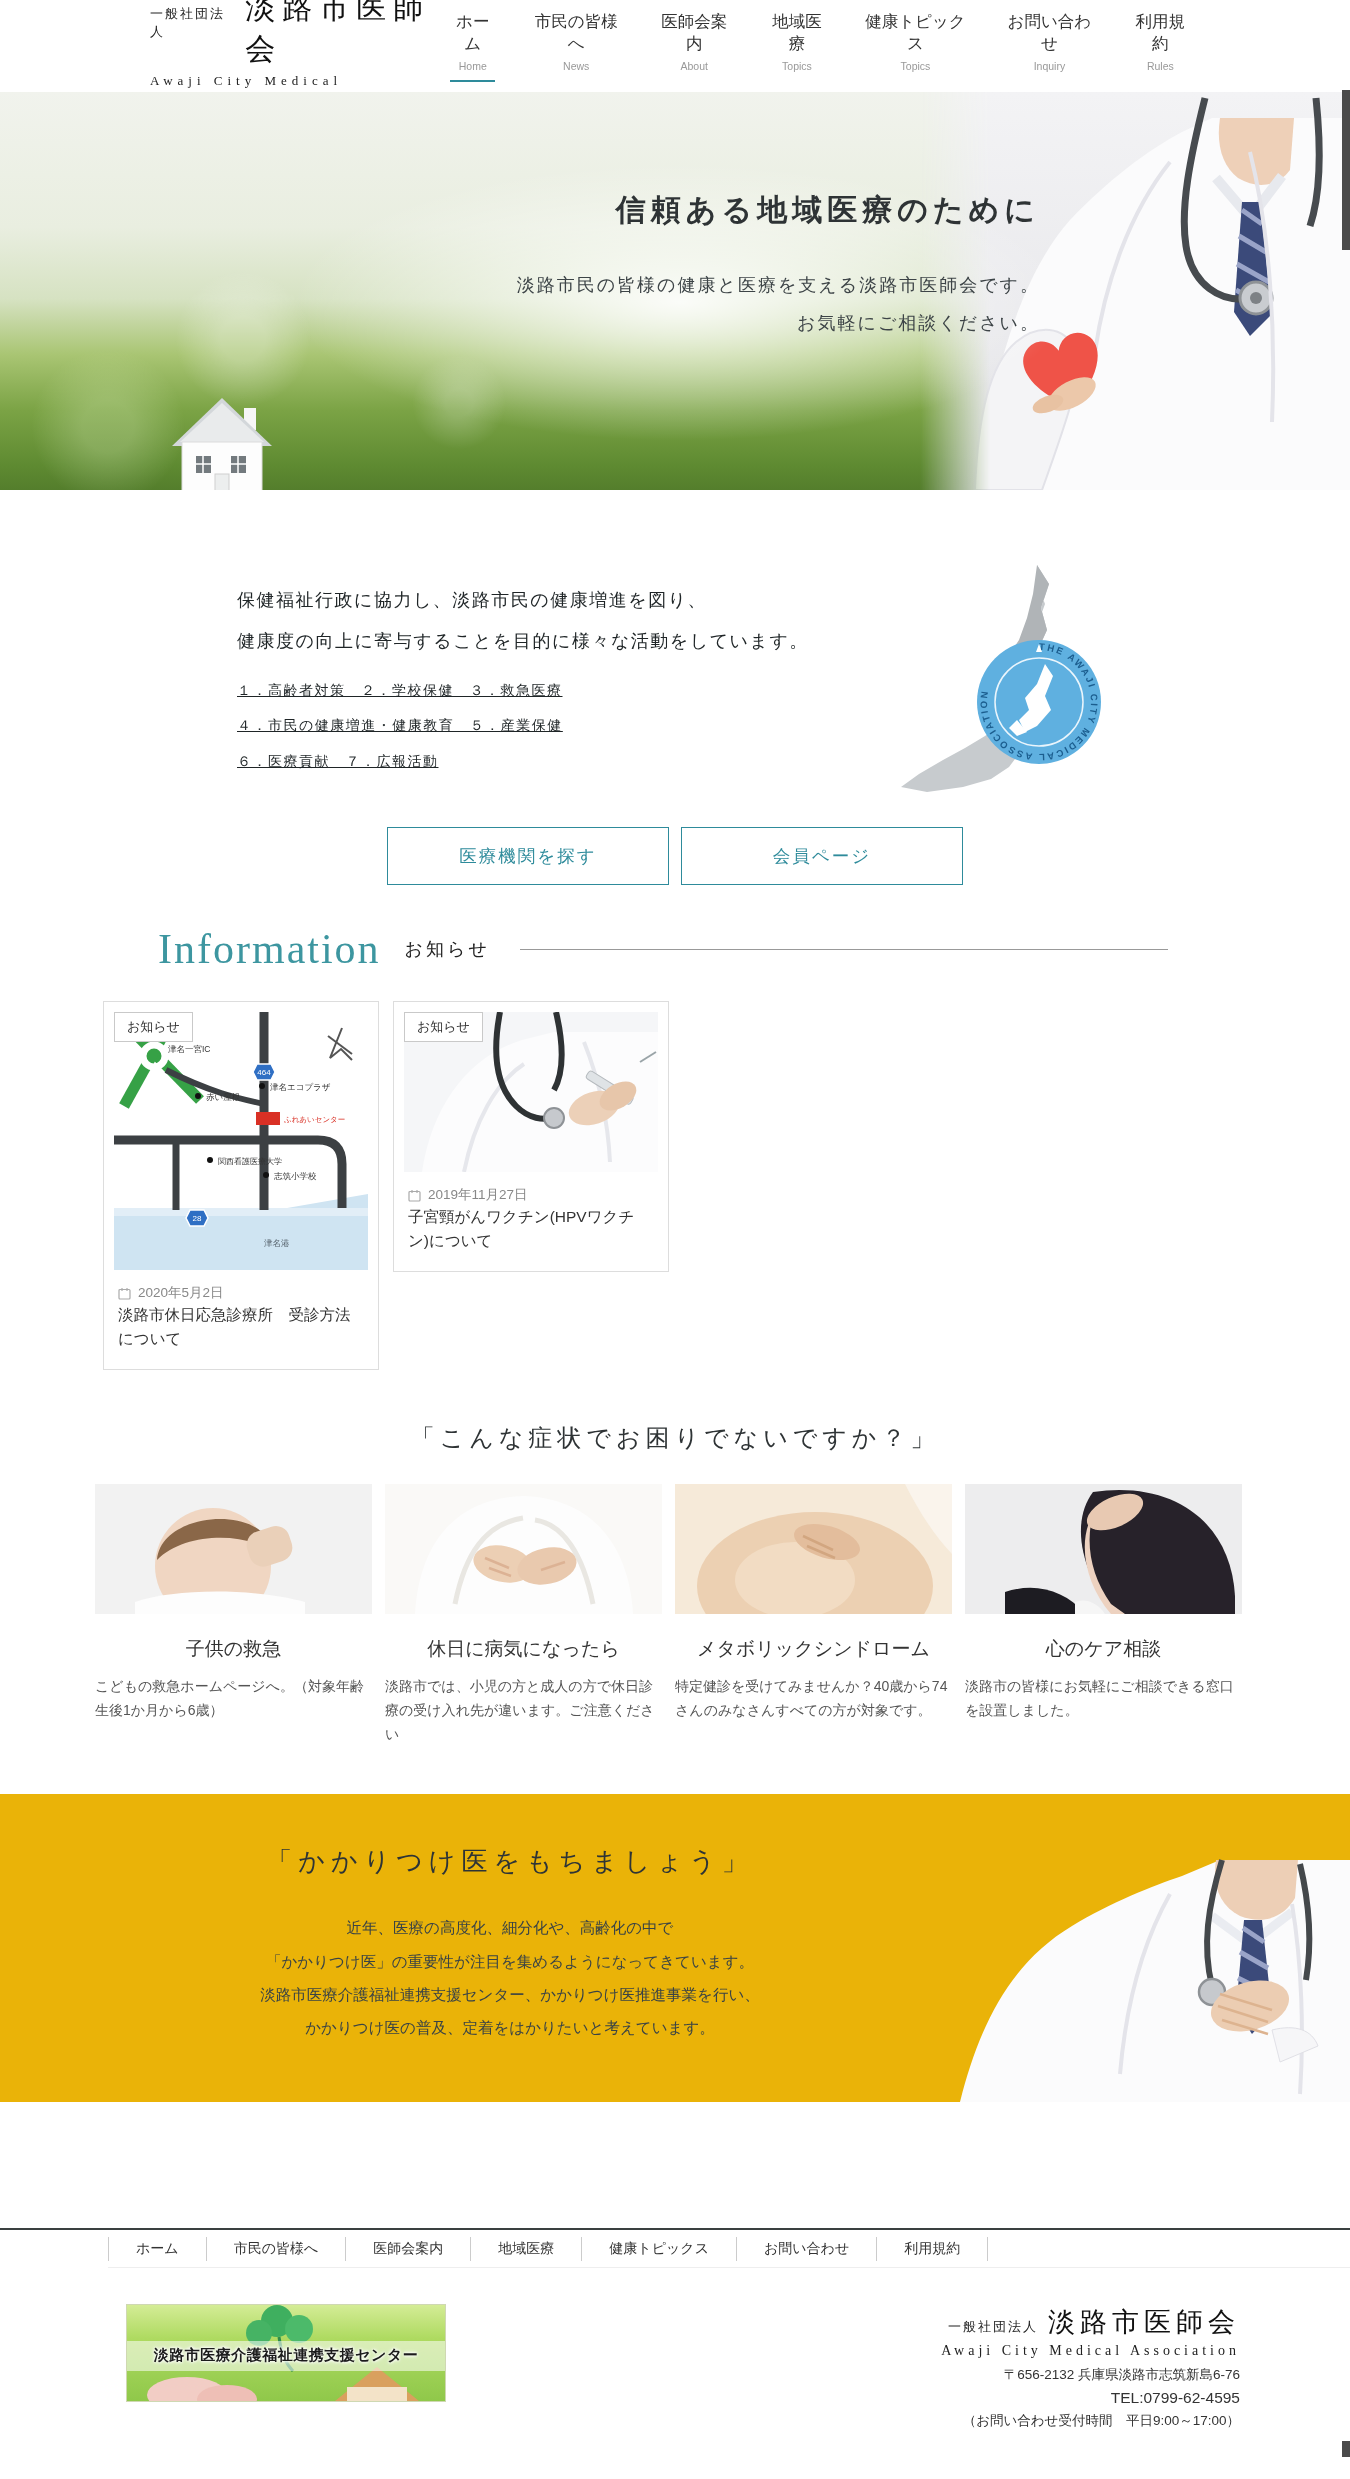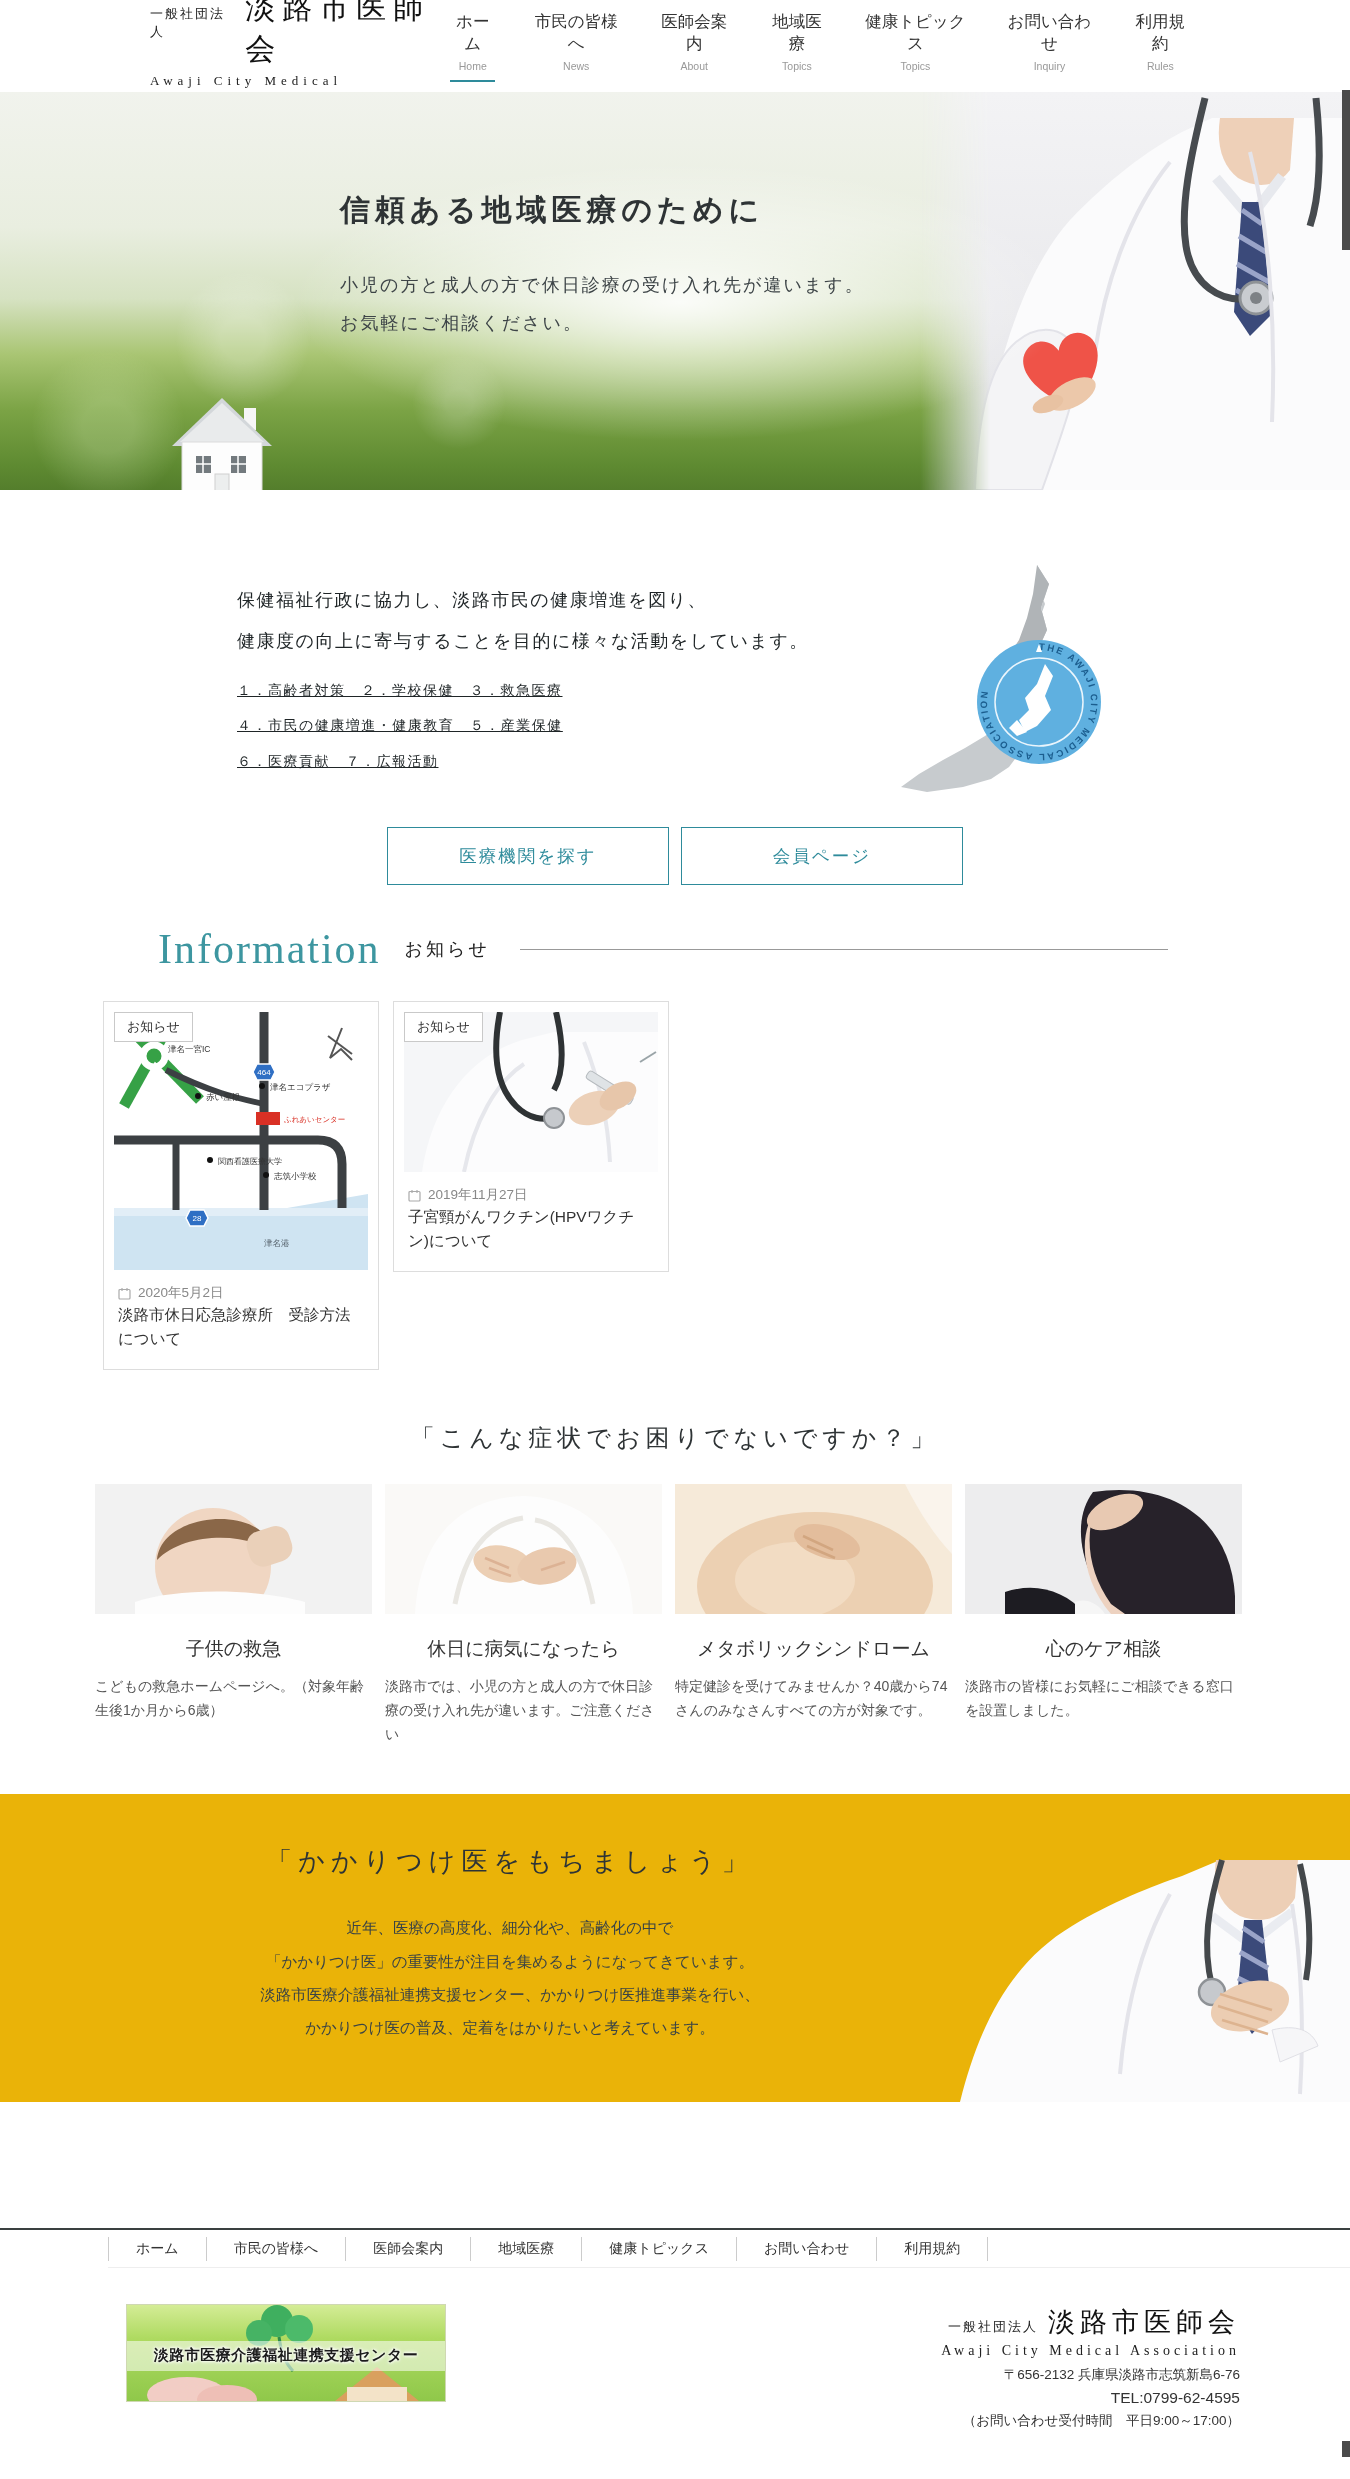--- a/index.html
+++ b/index.html
@@ -31,21 +31,21 @@
     background:
       radial-gradient(circle at 18% 62%, rgba(255,255,255,.55) 0 2%, transparent 6%),
       radial-gradient(circle at 34% 78%, rgba(255,255,255,.4) 0 1.5%, transparent 5%),
       radial-gradient(circle at 8% 84%, rgba(230,245,200,.5) 0 2%, transparent 6%); }
   .hero-doc-zone { position:absolute; right:0; top:0; width:430px; height:100%;
     background:linear-gradient(180deg,#f3f3f5 0%,#e9e9ec 60%,#e2e2e6 100%);
     -webkit-mask-image:linear-gradient(90deg,transparent 0,#000 70px); mask-image:linear-gradient(90deg,transparent 0,#000 70px); }
   .hero-glow { position:absolute; left:290px; top:70px; width:780px; height:280px;
     background:radial-gradient(ellipse at center, rgba(255,255,255,.9) 0%, rgba(255,255,255,0) 70%); }
   .hero-house { position:absolute; left:168px; top:298px; }
-  .hero-text { position:absolute; left:340px; top:98px; width:700px; text-align:left; }
+  .hero-text { position:absolute; left:340px; top:98px; width:700px; text-align:right; }
   .hero-title { font-size:30px; font-weight:bold; letter-spacing:5px; color:#2e3335; }
   .hero-sub { margin-top:36px; font-size:18px; letter-spacing:2px; color:#3d4447; line-height:2.1; }
 
   
   .about { padding-top:90px; background:#fff; }
   .about-inner { display:flex; margin-left:237px; }
   .about-text { width:610px; color:#1f2527; }
   .about-line { font-size:18px; line-height:2.3; letter-spacing:1.5px; }
   .about-list { font-size:14px; line-height:2.55; letter-spacing:1.5px; margin-top:10px;text-decoration:underline; }
   .about-graphic { margin-left:40px; margin-top:-20px; }
@@ -184,21 +184,21 @@
       <rect x="14" y="52" width="80" height="56" fill="#fdfdfd" stroke="#dcdcdc"></rect>
       <rect x="28" y="66" width="15" height="17" fill="#737a7e"></rect>
       <rect x="63" y="66" width="15" height="17" fill="#737a7e"></rect>
       <path d="M28,74 h15 M35,66 v17 M63,74 h15 M70,66 v17" stroke="#fff" stroke-width="1.5"></path>
       <rect x="47" y="84" width="14" height="24" fill="#eceeee" stroke="#cfcfcf"></rect>
     </svg>
   </div>
   <div class="hero-text">
     <div class="hero-title serif">信頼ある地域医療のために</div>
     <div class="hero-sub serif">
-      <div>小児の方と成人の方で休日診療の受け入れ先が違います。</div>
+      <div>淡路市民の皆様の健康と医療を支える淡路市医師会です。</div>
       <div>お気軽にご相談ください。</div>
     </div>
   </div>
 </section>
 
 <section class="about">
   <div class="about-inner">
     <div class="about-text serif">
       <div class="about-line">保健福祉行政に協力し、淡路市民の健康増進を図り、</div>
       <div class="about-line">健康度の向上に寄与することを目的に様々な活動をしています。</div>

